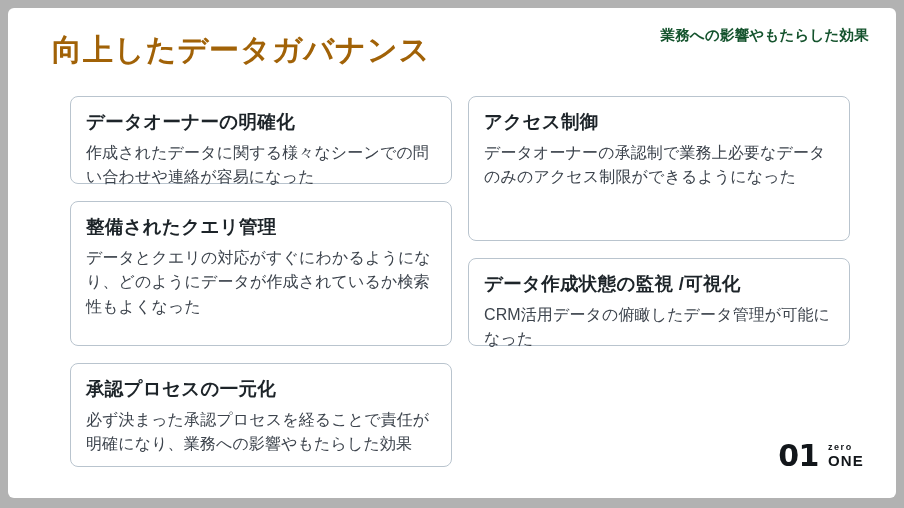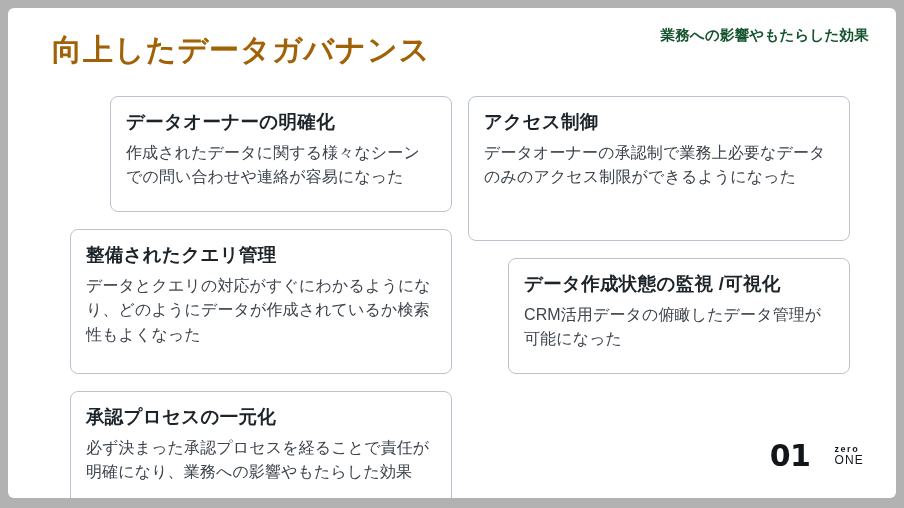--- a/index.html
+++ b/index.html
@@ -68,23 +68,23 @@
     gap: 17px;
   }
 
   .card {
     border: 1px solid #b9c4ce;
     border-radius: 8px;
     background: #ffffff;
     padding: 12px 15px 14px 15px;
   }
 
-  .card-h1 { height: 116px; margin-left: 40px; }
+  .card-h1 { height: 88px; }
   .card-h2 { height: 145px; }
-  .card-h3 { height: 124px; }
+  .card-h3 { height: 104px; }
 
   .card-title {
     font-size: 18.5px;
     font-weight: bold;
     color: #1d2429;
     letter-spacing: 0.3px;
     margin-bottom: 7px;
     white-space: nowrap;
   }
 
@@ -95,21 +95,21 @@
     letter-spacing: 0.1px;
   }
 
   
   .logo {
     position: absolute;
     right: 32px;
     bottom: 27px;
     display: flex;
     align-items: center;
-    gap: 24px;
+    gap: 9px;
   }
 
   .logo-mark {
     font-size: 30px;
     font-weight: bold;
     color: #12161a;
     letter-spacing: -0.5px;
     line-height: 1;
     font-family: "DejaVu Sans", sans-serif;
   }
@@ -122,22 +122,22 @@
   }
 
   .logo-zero {
     font-size: 9px;
     font-weight: bold;
     color: #12161a;
     letter-spacing: 1.6px;
   }
 
   .logo-one {
-    font-size: 12px;
-    font-weight: normal;
+    font-size: 15px;
+    font-weight: bold;
     color: #12161a;
     letter-spacing: 1.2px;
   }
 </style>
 </head>
 <body>
 
 <div class="slide">
 
   <div class="section-label">業務への影響やもたらした効果</div>

